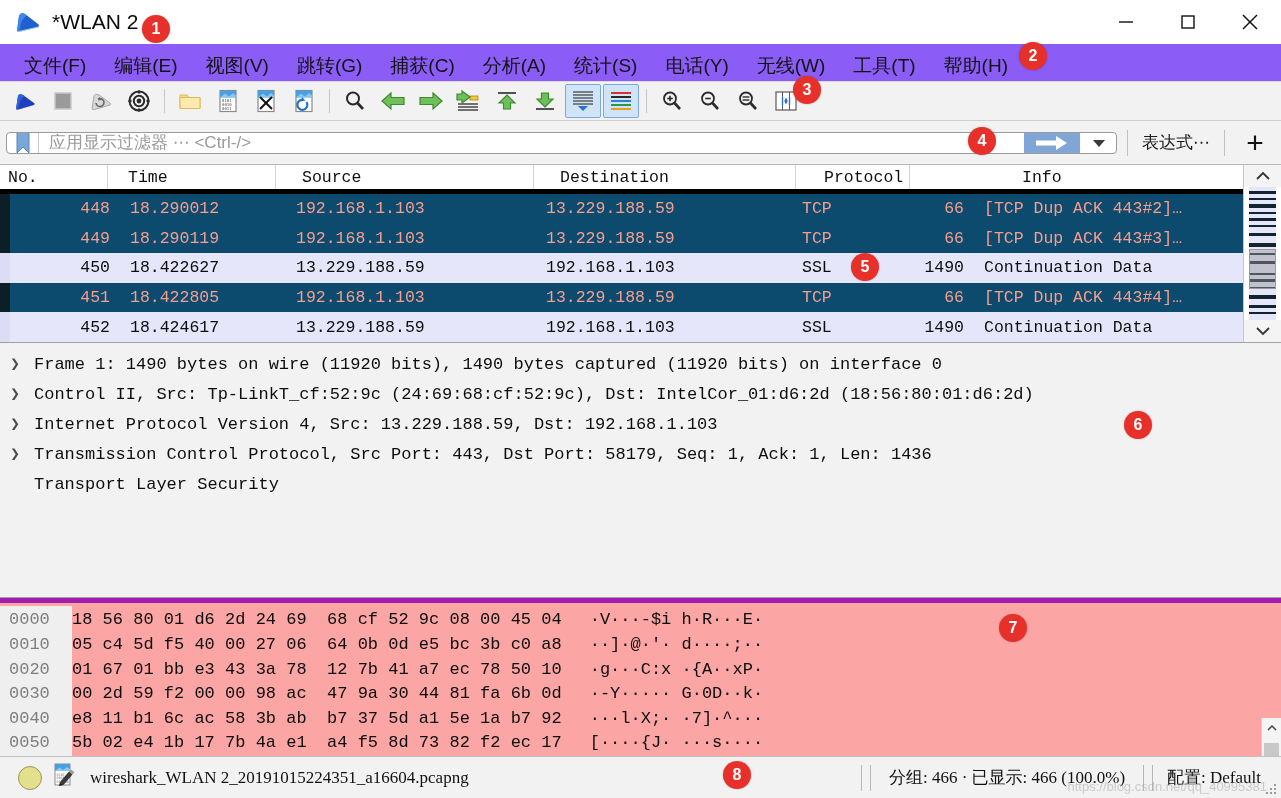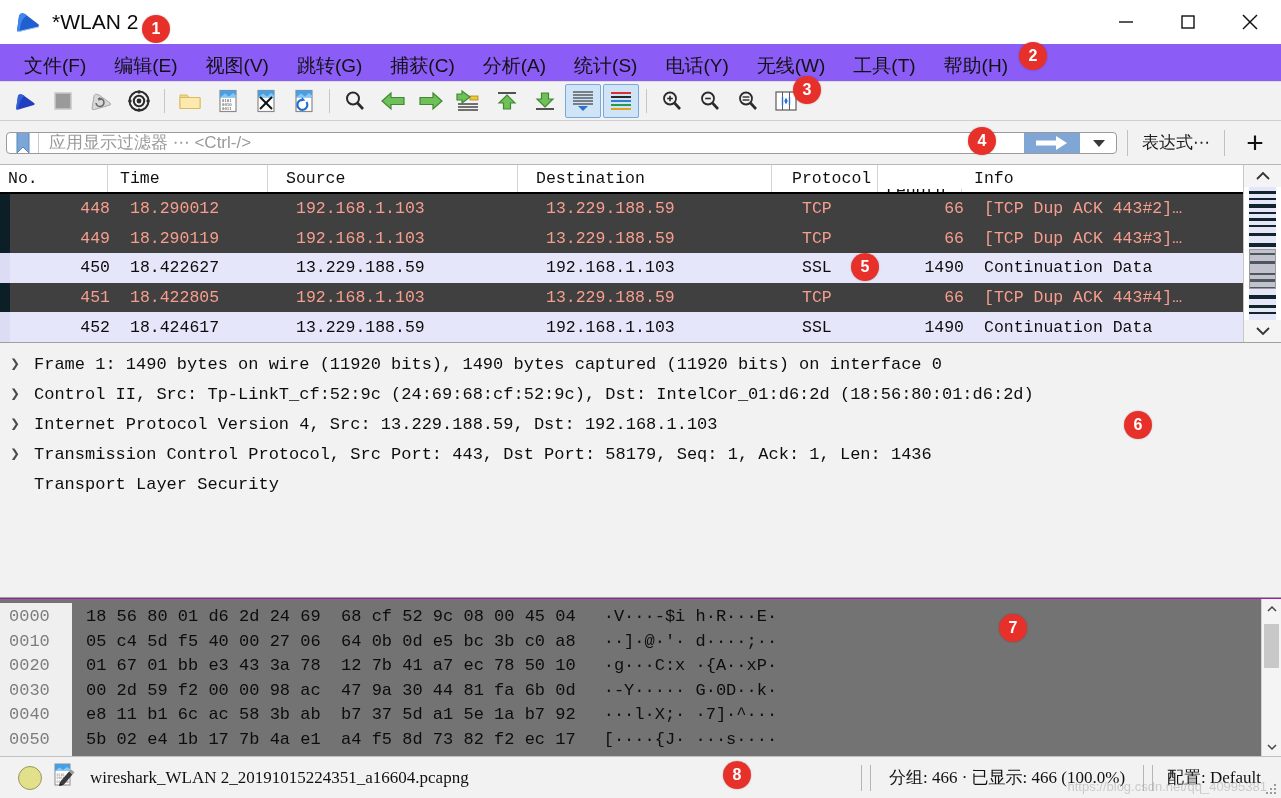--- a/index.html
+++ b/index.html
@@ -144,40 +144,41 @@
     display: flex; flex-direction: column;
     background: #ffffff;
     border-bottom: 1px solid #a0a0a0;
     position: relative;
     overflow: hidden;
   }
   .pl-head {
     height: 29px; flex: 0 0 29px;
     display: flex; align-items: stretch;
     background: #ffffff;
-    border-bottom: 2px solid #000000;
+    border-bottom: 5px solid #000000;
     font-family: "Liberation Mono", monospace;
     font-size: 16.5px;
     color: #101010;
+    gap: 8px;
   }
   .pl-head .col {
     display: flex; align-items: center;
     padding-left: 8px;
     border-right: 1px solid #d3d3d3;
     overflow: hidden; white-space: nowrap;
   }
   .pl-body { flex: 1 1 auto; position: relative; overflow: hidden; }
   .pl-row {
     height: 29.6px;
     display: flex; align-items: center;
     font-family: "Liberation Mono", monospace;
     font-size: 16.5px;
     white-space: nowrap;
   }
-  .pl-row.bad { background: #404040; color: #f79e8e; }
+  .pl-row.bad { background: #0c4a6e; color: #f79e8e; }
   .pl-row.ssl { background: #e6e6fb; color: #0d0d0d; }
   .pl-row .marker { width: 10px; height: 100%; flex: 0 0 10px; }
   .pl-row.bad .marker { background: #0d1f26; }
   .pl-row.ssl .marker { background: #dcdcf5; }
   .pl-row .cell { padding: 0 8px; overflow: hidden; }
   .c-no   { width: 108px; text-align: right; }
   .c-time { width: 160px; padding-left: 12px !important; }
   .c-src  { width: 250px; padding-left: 18px !important; }
   .c-dst  { width: 254px; padding-left: 18px !important; }
   .c-pro  { width: 106px; padding-left: 20px !important; }
@@ -230,41 +231,42 @@
   .pd-arrow {
     width: 30px; flex: 0 0 30px;
     display: flex; align-items: center; justify-content: center;
     color: #4a4a4a; font-size: 16px;
   }
   .pd-text { padding-left: 4px; }
 
   
   .hex-pane {
     flex: 0 0 158px;
-    background: #737373;
-    border-top: 1px solid #a21caf;
+    background: #fca5a5;
+    border-top: 5px solid #a21caf;
     display: flex;
     position: relative;
     overflow: hidden;
+    align-items: flex-end;
   }
   .hex-content {
     flex: 1 1 auto;
     padding: 4px 0 0 0;
     display: flex;
     font-family: "Liberation Mono", monospace;
     font-size: 17px;
   }
   .hex-offsets {
     width: 72px; flex: 0 0 72px;
     background: #efefef;
     color: #7d7d7d;
     padding-top: 2px;
   }
   .hex-offsets div { height: 24.6px; line-height: 24.6px; padding-left: 9px; }
-  .hex-bytes { padding-top: 2px; padding-left: 14px; color: #0d0d0d; }
+  .hex-bytes { padding-top: 2px; padding-left: 0; color: #0d0d0d; }
   .hex-bytes div { height: 24.6px; line-height: 24.6px; white-space: pre; }
   .hex-ascii { padding-top: 2px; padding-left: 28px; color: #0d0d0d; }
   .hex-ascii div { height: 24.6px; line-height: 24.6px; white-space: pre; }
   .hex-scroll {
     width: 20px; flex: 0 0 20px;
     background: #f4f4f4;
     border-left: 1px solid #d2d2d2;
     display: flex; flex-direction: column;
   }
   .hs-btn { height: 19px; display: flex; align-items: center; justify-content: center; }

